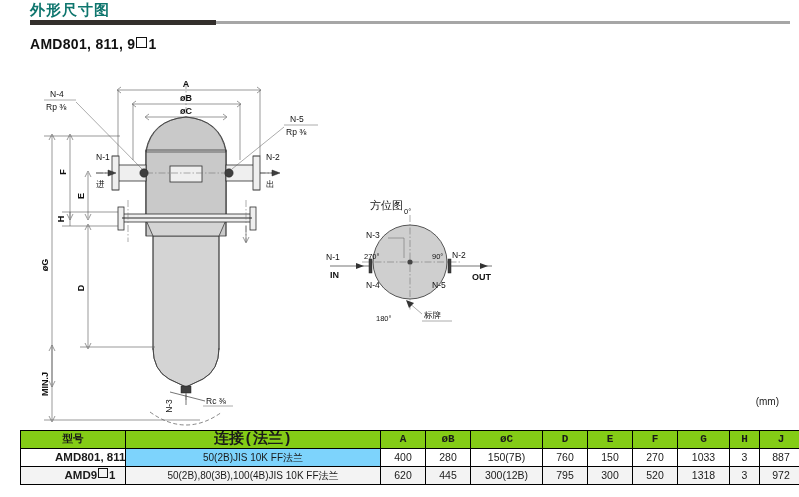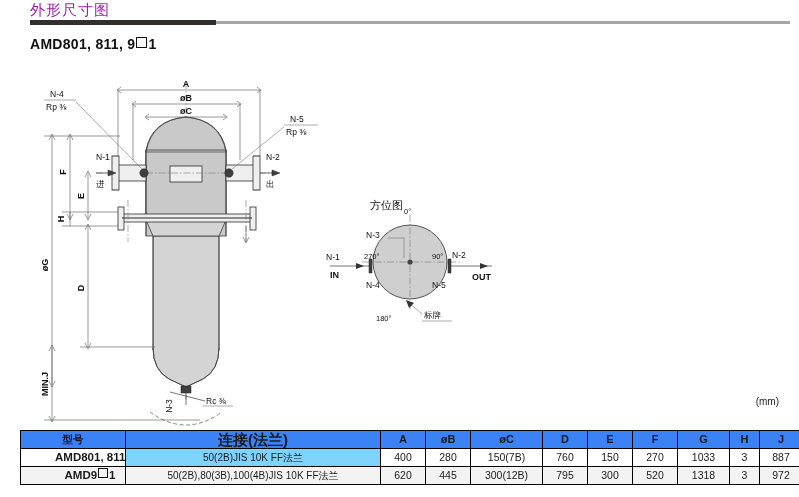--- a/index.html
+++ b/index.html
@@ -6,22 +6,22 @@
   body{
     width:799px;height:497px;background:#ffffff;
     font-family:"Liberation Sans","DejaVu Sans",sans-serif;
     color:#1a1a1a;overflow:hidden;position:relative;
   }
   .page{position:absolute;inset:0;}
 
   
   #page-title{
     position:absolute;left:30px;top:1px;
-    font-size:15px;font-weight:normal;letter-spacing:1px;
-    color:#a21caf;
+    font-size:15px;font-weight:bold;letter-spacing:1px;
+    color:#0f766e;
   }
   #title-rule{position:absolute;left:30px;top:20px;height:5px;width:186px;background:#332f2c;}
   #title-rule-long{position:absolute;left:30px;top:21px;height:3px;width:760px;background:#a6a6a6;}
   #model-title{
     position:absolute;left:30px;top:36px;
     font-size:14px;font-weight:bold;color:#111;letter-spacing:0.3px;
   }
   .sqbox{display:inline-block;width:9px;height:9px;border:1.5px solid #111;vertical-align:1px;margin:0 1px;}
 
   
@@ -37,21 +37,21 @@
     position:absolute;right:20px;top:396px;font-size:10px;color:#222;
   }
   table.spec{
     border-collapse:collapse;width:760px;
     font-size:10.5px;table-layout:fixed;
   }
   table.spec th,table.spec td{
     border:1px solid #000;padding:0;height:17px;text-align:center;
     line-height:17px;white-space:nowrap;overflow:hidden;
   }
-  table.spec thead th{background:#3b82f6;font-weight:bold;font-size:11px;}
+  table.spec thead th{background:#84cc16;font-weight:bold;font-size:11px;font-family:Liberation Mono, monospace;}
   table.spec tbody td{background:#fff;}
   table.spec tbody td.model{font-weight:bold;font-size:11.5px;background:#fff;padding-left:34px;}
   table.spec tbody td.conn{font-size:10px;background:#7dd3fc;}
   table.spec thead th.model-h{font-size:10.5px;}
   table.spec thead th.conn-h{font-size:15px;}
   .row-alt td{background:#f3f3f3 !important;}
   svg{display:block;overflow:visible;}
   .ln{stroke:#3a3a3a;stroke-width:0.7;fill:none;}
   .lnthin{stroke:#666;stroke-width:0.55;fill:none;}
   .lnthick{stroke:#2a2a2a;stroke-width:1.1;fill:none;}

